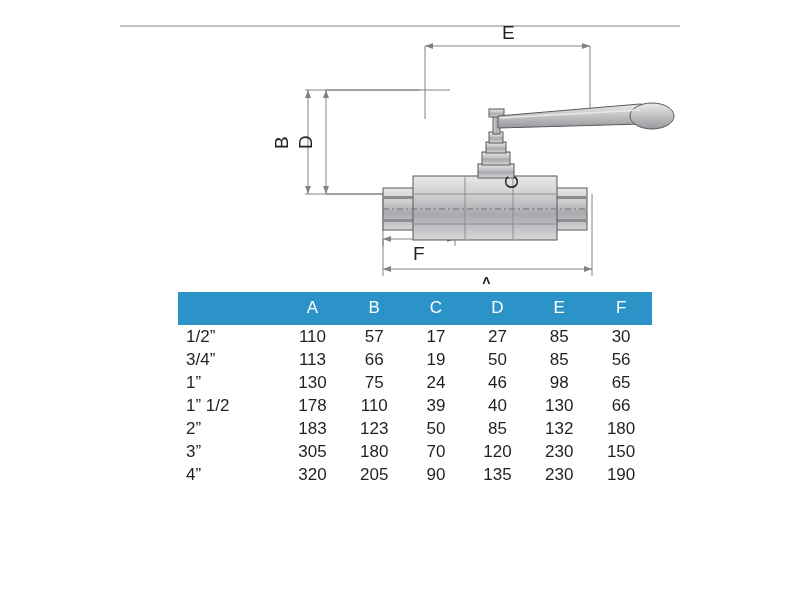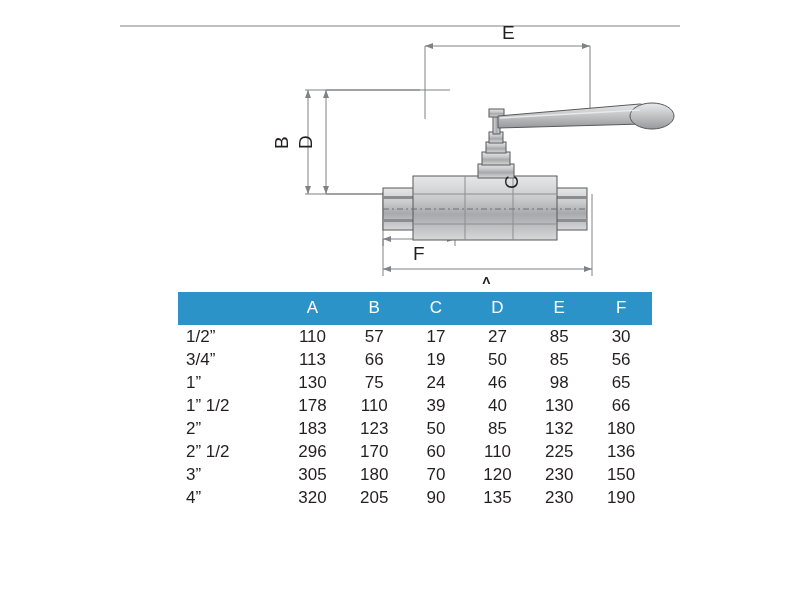--- a/index.html
+++ b/index.html
@@ -237,29 +237,20 @@
         <tr>
           <td class="size-col">2”</td>
           <td>183</td>
           <td>123</td>
           <td>50</td>
           <td>85</td>
           <td>132</td>
           <td>180</td>
         </tr>
         <tr>
-          <td class="size-col">2” 1/2</td>
-          <td>296</td>
-          <td>170</td>
-          <td>60</td>
-          <td>110</td>
-          <td>225</td>
-          <td>136</td>
-        </tr>
-        <tr>
           <td class="size-col">3”</td>
           <td>305</td>
           <td>180</td>
           <td>70</td>
           <td>120</td>
           <td>230</td>
           <td>150</td>
         </tr>
         <tr>
           <td class="size-col">4”</td>

